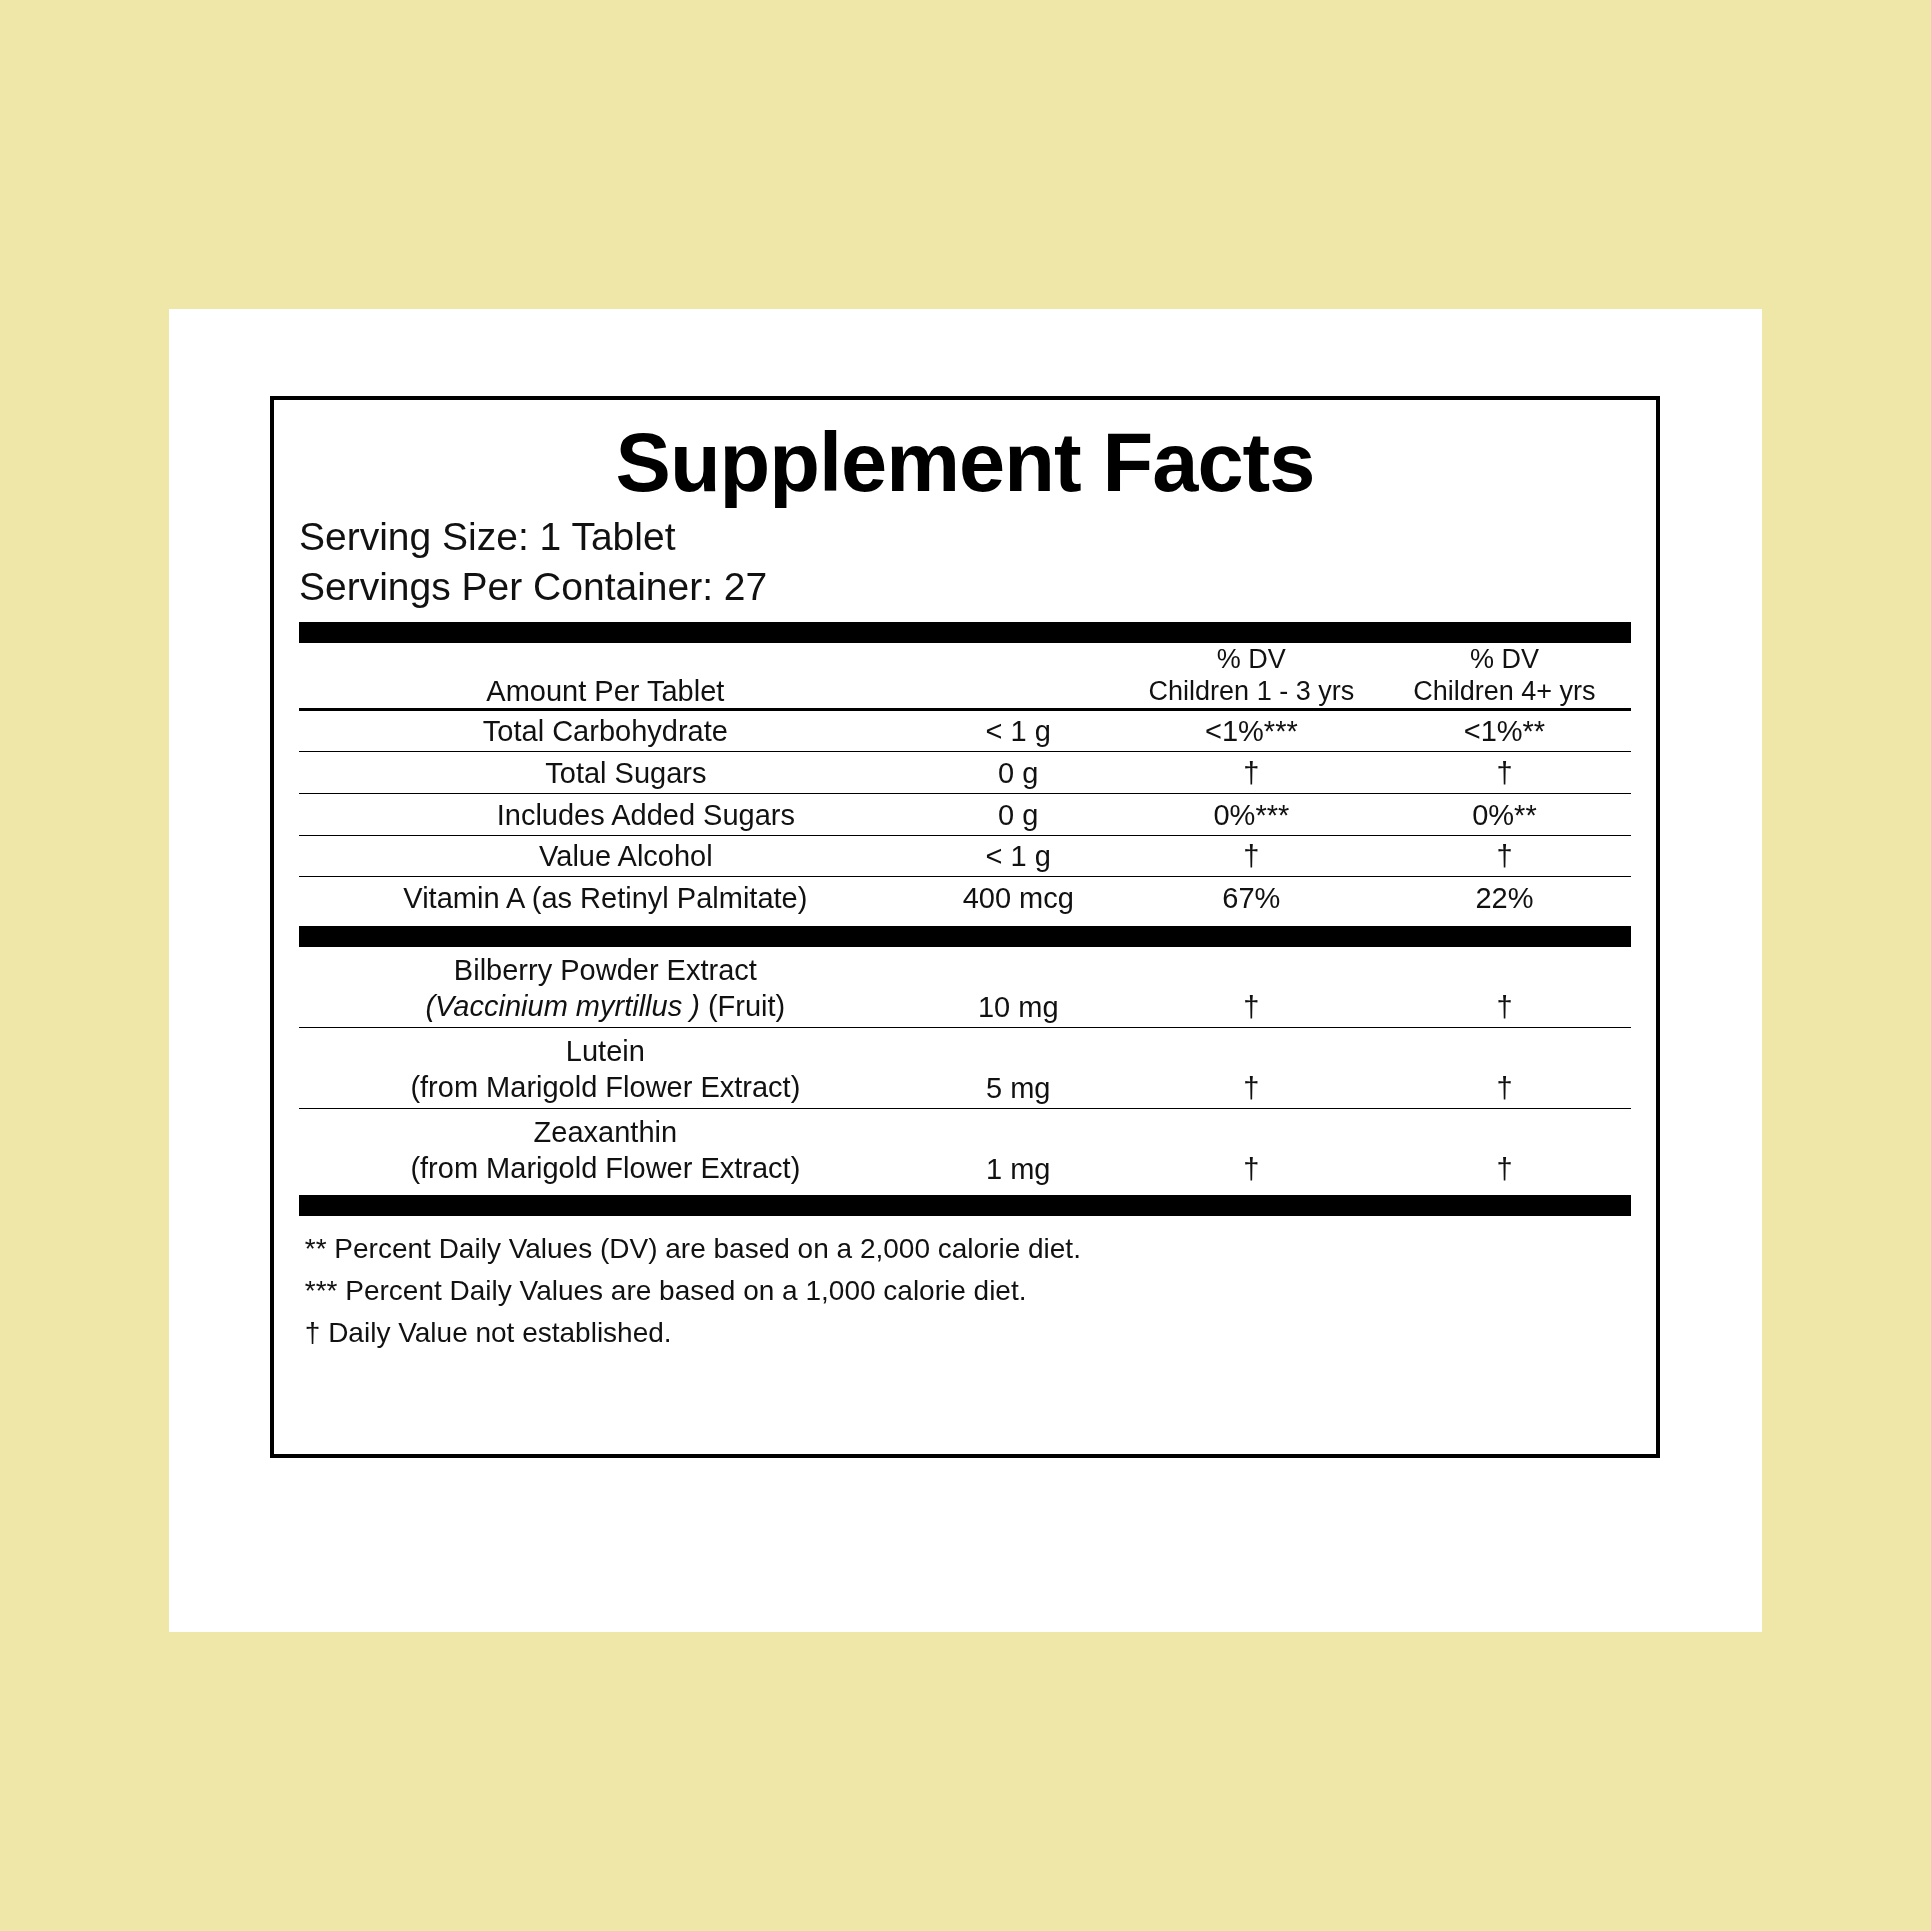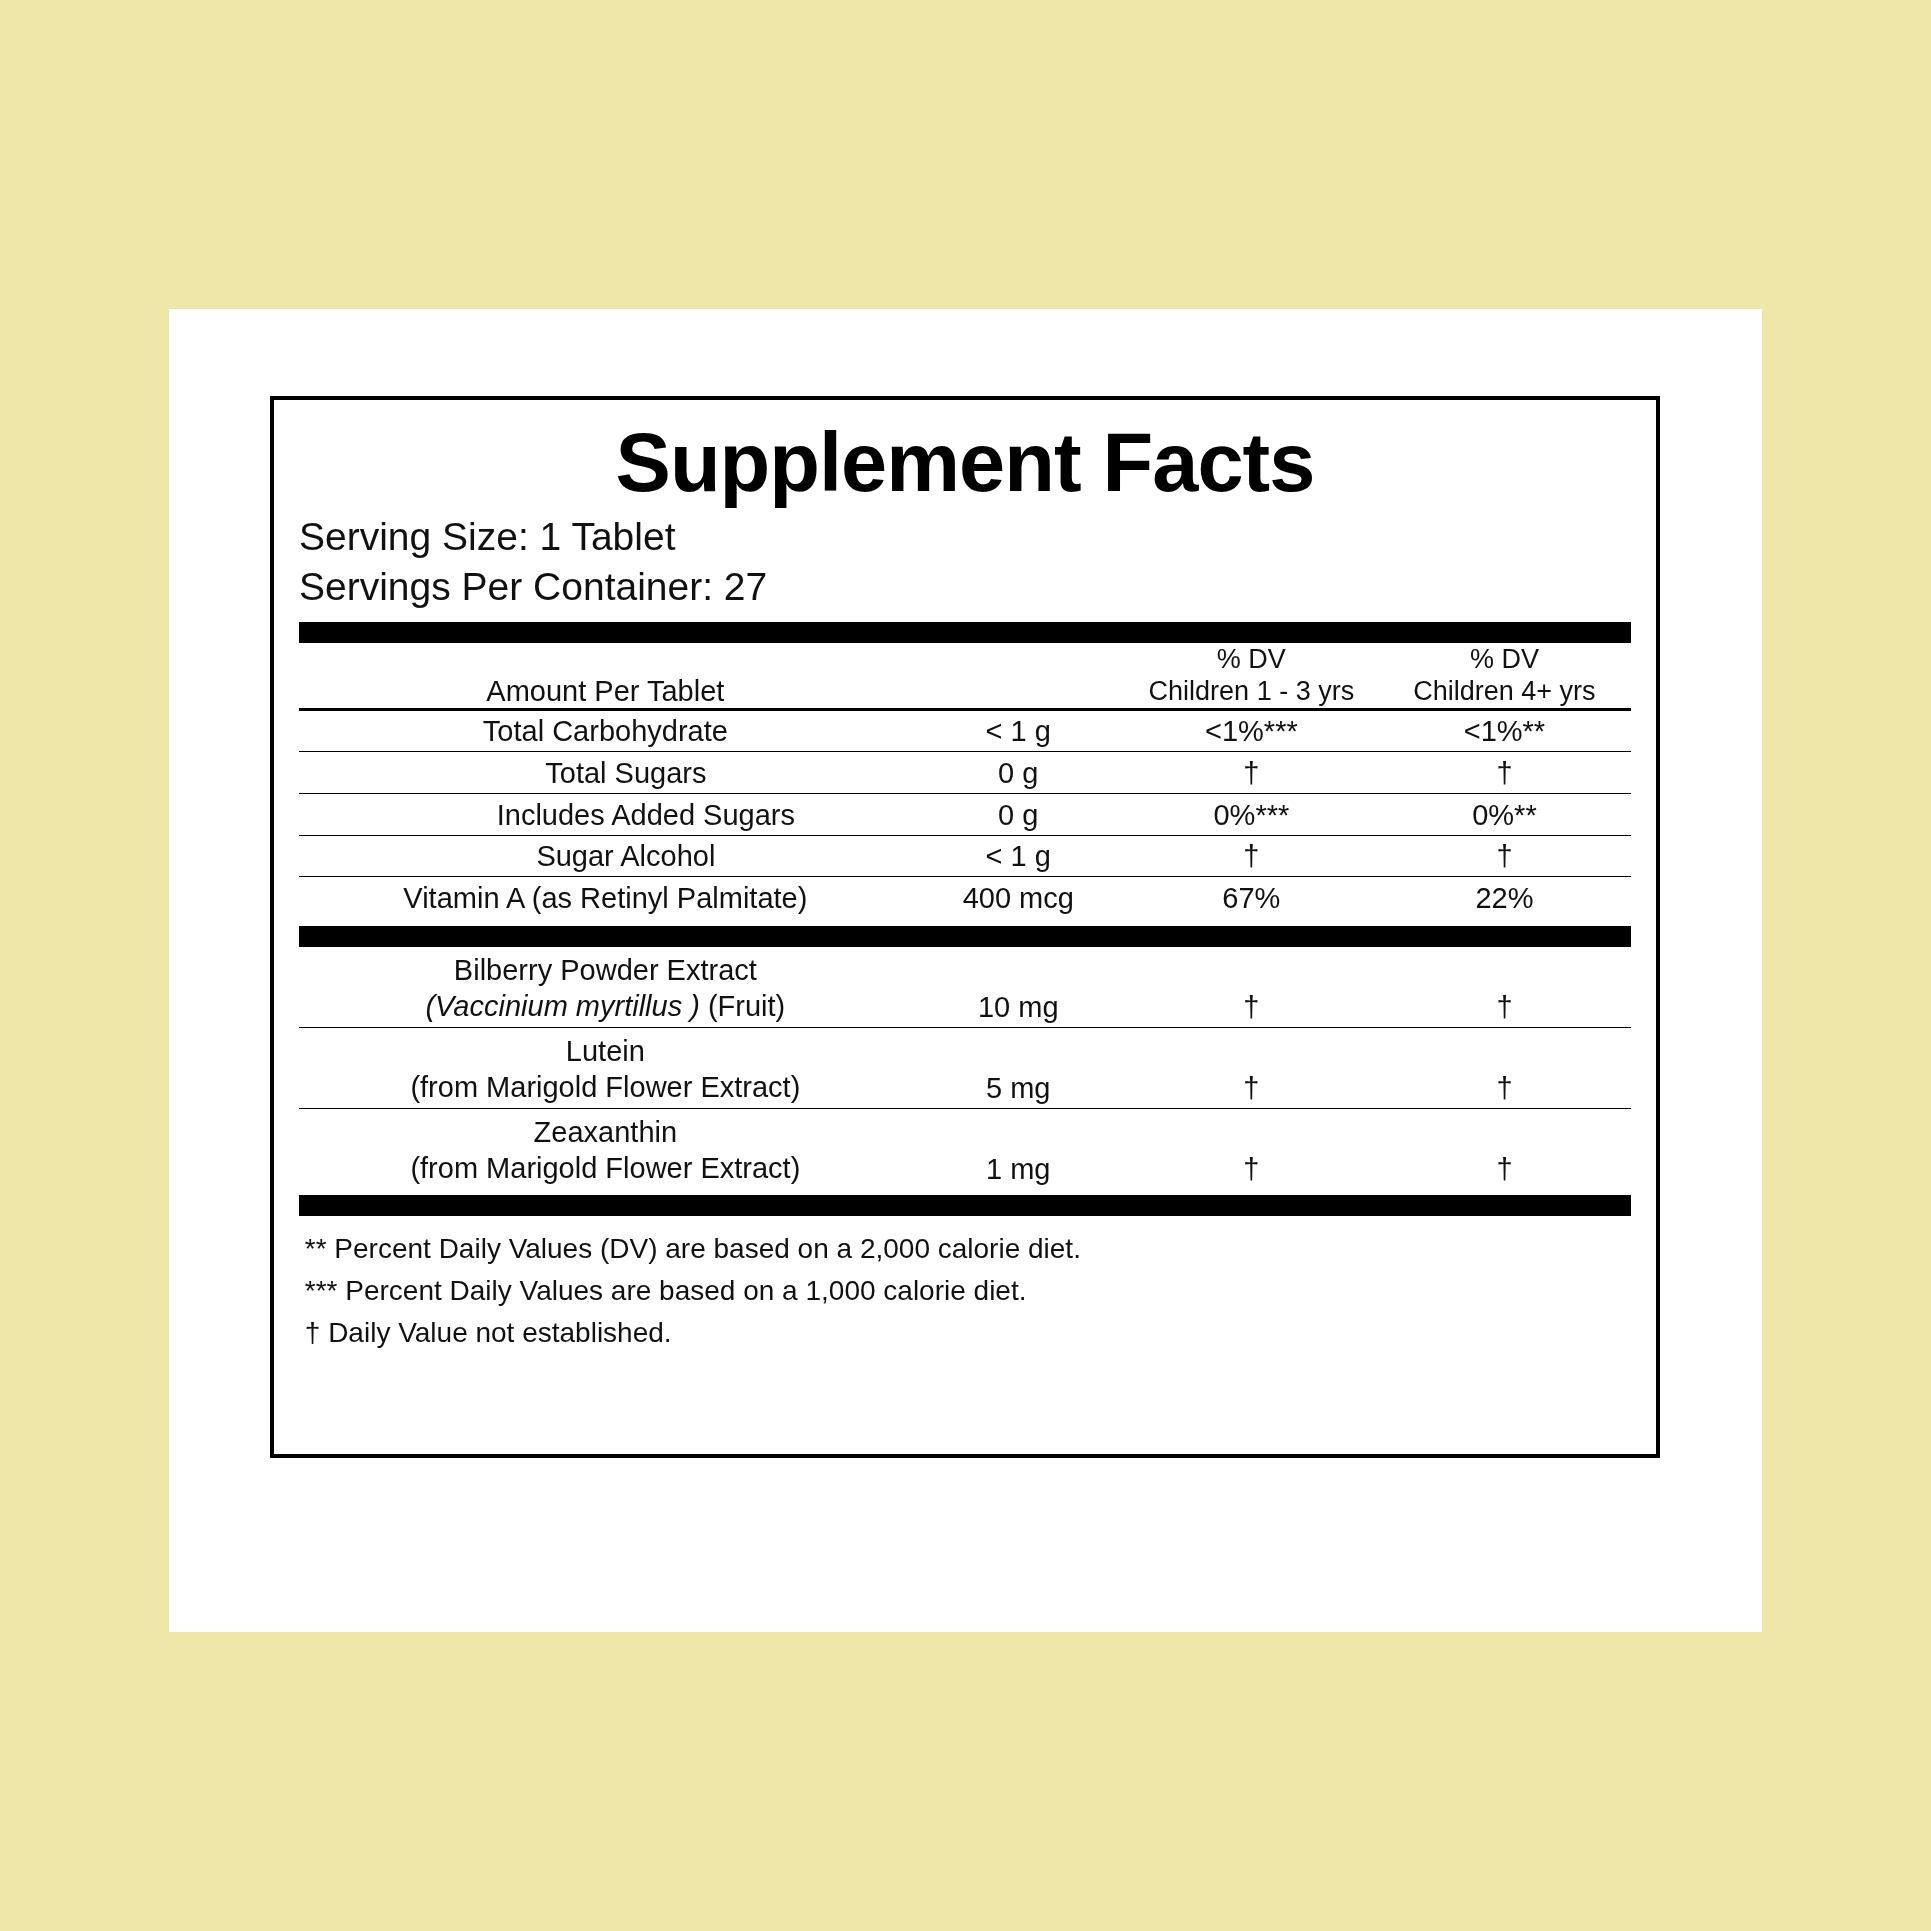--- a/index.html
+++ b/index.html
@@ -186,21 +186,21 @@
           </tr>
 
           <tr class="row">
             <td class="ind2">Includes Added Sugars</td>
             <td class="ctr">0 g</td>
             <td class="ctr">0%***</td>
             <td class="ctr">0%**</td>
           </tr>
 
           <tr class="row">
-            <td class="ind1">Sugar Alcohol</td>
+            <td class="ind1">Value Alcohol</td>
             <td class="ctr">&lt; 1 g</td>
             <td class="ctr">†</td>
             <td class="ctr">†</td>
           </tr>
 
           <tr class="row no-rule">
             <td>Vitamin A (as Retinyl Palmitate)</td>
             <td class="ctr">400 mcg</td>
             <td class="ctr">67%</td>
             <td class="ctr">22%</td>

